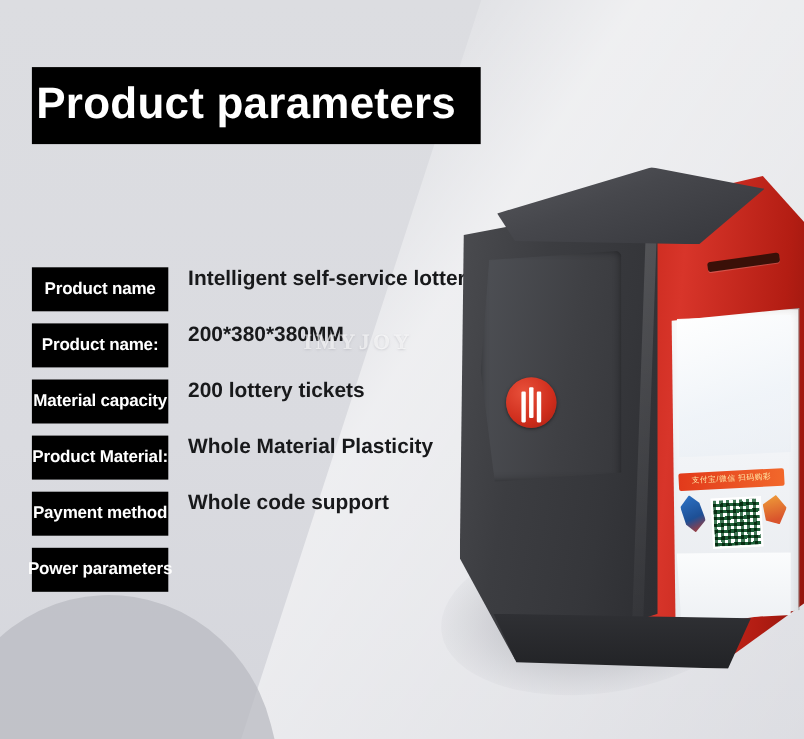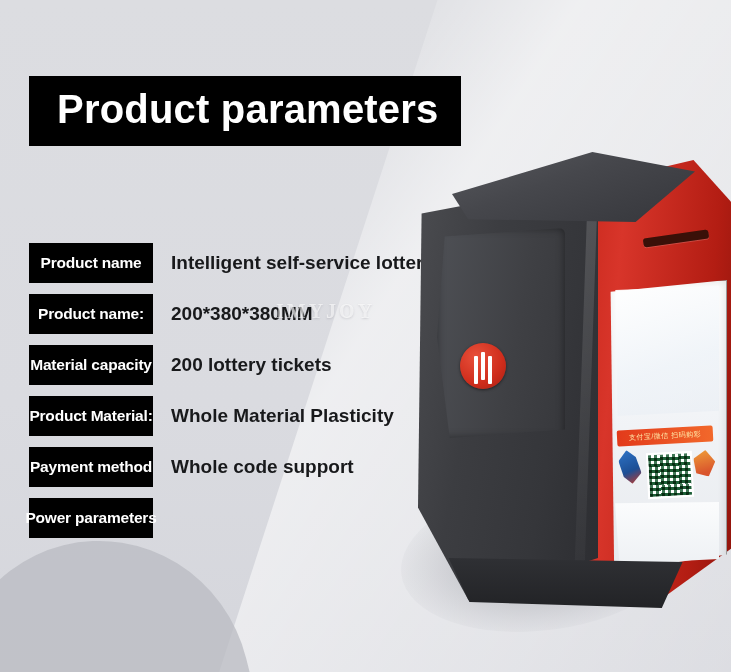--- a/index.html
+++ b/index.html
@@ -41,42 +41,40 @@
     border-radius: 50% 50% 0 0 / 70% 70% 0 0;
     transform: rotate(-14deg);
     opacity: 0.75;
   }
   
   .title-block {
     position: absolute;
     left: 29px;
     top: 61px;
     background: #000000;
-    padding: 8px 22px 12px 28px;
-    margin-top: 15px;
+    padding: 8px 22px 12px 4px;
   }
   .title-block .title-text {
     color: #ffffff;
     font-size: 40px;
     font-weight: bold;
     line-height: 50px;
     letter-spacing: 0.2px;
     white-space: nowrap;
   }
 
   
   .spec-table {
     position: absolute;
     left: 29px;
     top: 243px;
     width: 560px;
   }
   .spec-row {
     display: flex;
-    align-items: center;
     margin-bottom: 11px;
     height: 40px;
   }
   .spec-label {
     background: #000000;
     color: #ffffff;
     font-size: 15.5px;
     font-weight: bold;
     height: 40px;
     width: 124px;

